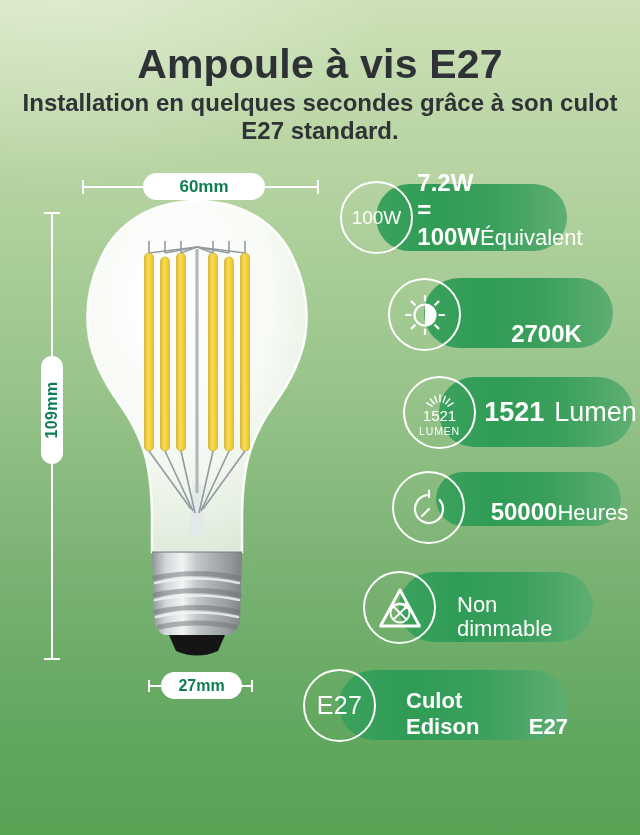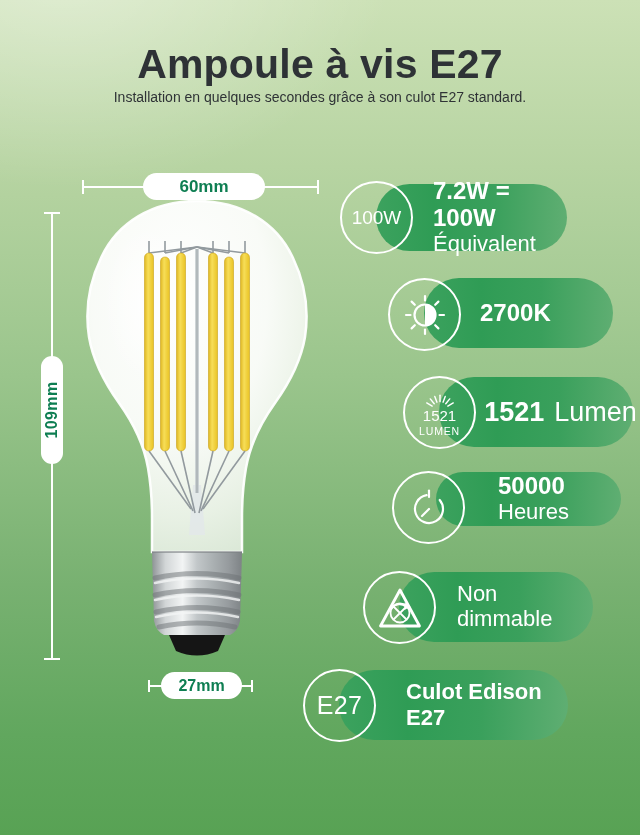--- a/index.html
+++ b/index.html
@@ -10,21 +10,21 @@
       radial-gradient(95% 52% at 10% -6%, rgba(255,255,255,.42), rgba(255,255,255,0) 55%),
       linear-gradient(180deg,#cce1b6 0%,#b7d4a2 20%,#9ac58c 45%,#78b171 70%,#61a75e 88%,#58a254 100%);
   }
   
   .title{
     position:absolute;left:0;top:41px;width:640px;text-align:center;margin:0;
     font-size:41px;font-weight:700;letter-spacing:.2px;color:var(--title-text,#2e3236);
   }
   .subtitle{
     position:absolute;left:0;top:89px;width:640px;text-align:center;margin:0;
-    font-size:14px;font-weight:400;color:#2f3336;
+    font-size:24px;font-weight:700;color:#2f3336;
   }
   
   .bulb-svg{position:absolute;left:57px;top:163px;width:270px;height:540px;}
   
   .mline-h{position:absolute;height:2px;background:#fff;}
   .mline-h::before,.mline-h::after{content:"";position:absolute;top:-6px;width:2px;height:14px;background:#fff;}
   .mline-h::before{left:0}.mline-h::after{right:0}
   .mline-v{position:absolute;width:2px;background:#fff;}
   .mline-v::before,.mline-v::after{content:"";position:absolute;left:-7px;width:16px;height:2px;background:#fff;}
   .mline-v::before{top:0}.mline-v::after{bottom:0}
@@ -38,22 +38,23 @@
     color:var(--label-green,#0e7e52);font-weight:700;
   }
   #width-pill{left:143px;top:173px;width:122px;height:27px;font-size:17px;}
   #height-pill{left:41px;top:356px;width:22px;height:108px;border-radius:11px;font-size:16px;}
   #height-pill span{transform:rotate(-90deg);white-space:nowrap;letter-spacing:.4px;}
   #base-pill{left:161px;top:672px;width:81px;height:27px;font-size:16px;justify-content:center;}
   
   .badge{position:absolute;}
   .badge .pill{
     position:absolute;box-sizing:border-box;border-radius:35px;color:#fff;
-    display:flex;flex-direction:column;justify-content:center;
+    display:flex;flex-direction:row;justify-content:center;
     background:linear-gradient(90deg,#3ca25e 0%,var(--pill-green,#2f9c55) 30%,#3aa05c 62%,var(--pill-green-light,#5fae72) 100%);
+    align-items:flex-end;
   }
   .badge .circle{
     position:absolute;left:0;top:0;box-sizing:border-box;width:73px;height:73px;
     border:2.5px solid #fff;border-radius:50%;color:#fff;
     display:flex;flex-direction:column;align-items:center;justify-content:center;
   }
   .pill .l1{font-weight:700;font-size:24px;line-height:1.12;}
   .pill .l2{font-weight:400;font-size:22px;line-height:1.18;}
   .b1{left:340px;top:181px;} .b1 .pill{left:36px;top:3px;width:191px;height:67px;padding-left:57px;}
   .b1 .ctext{font-size:19px;}

